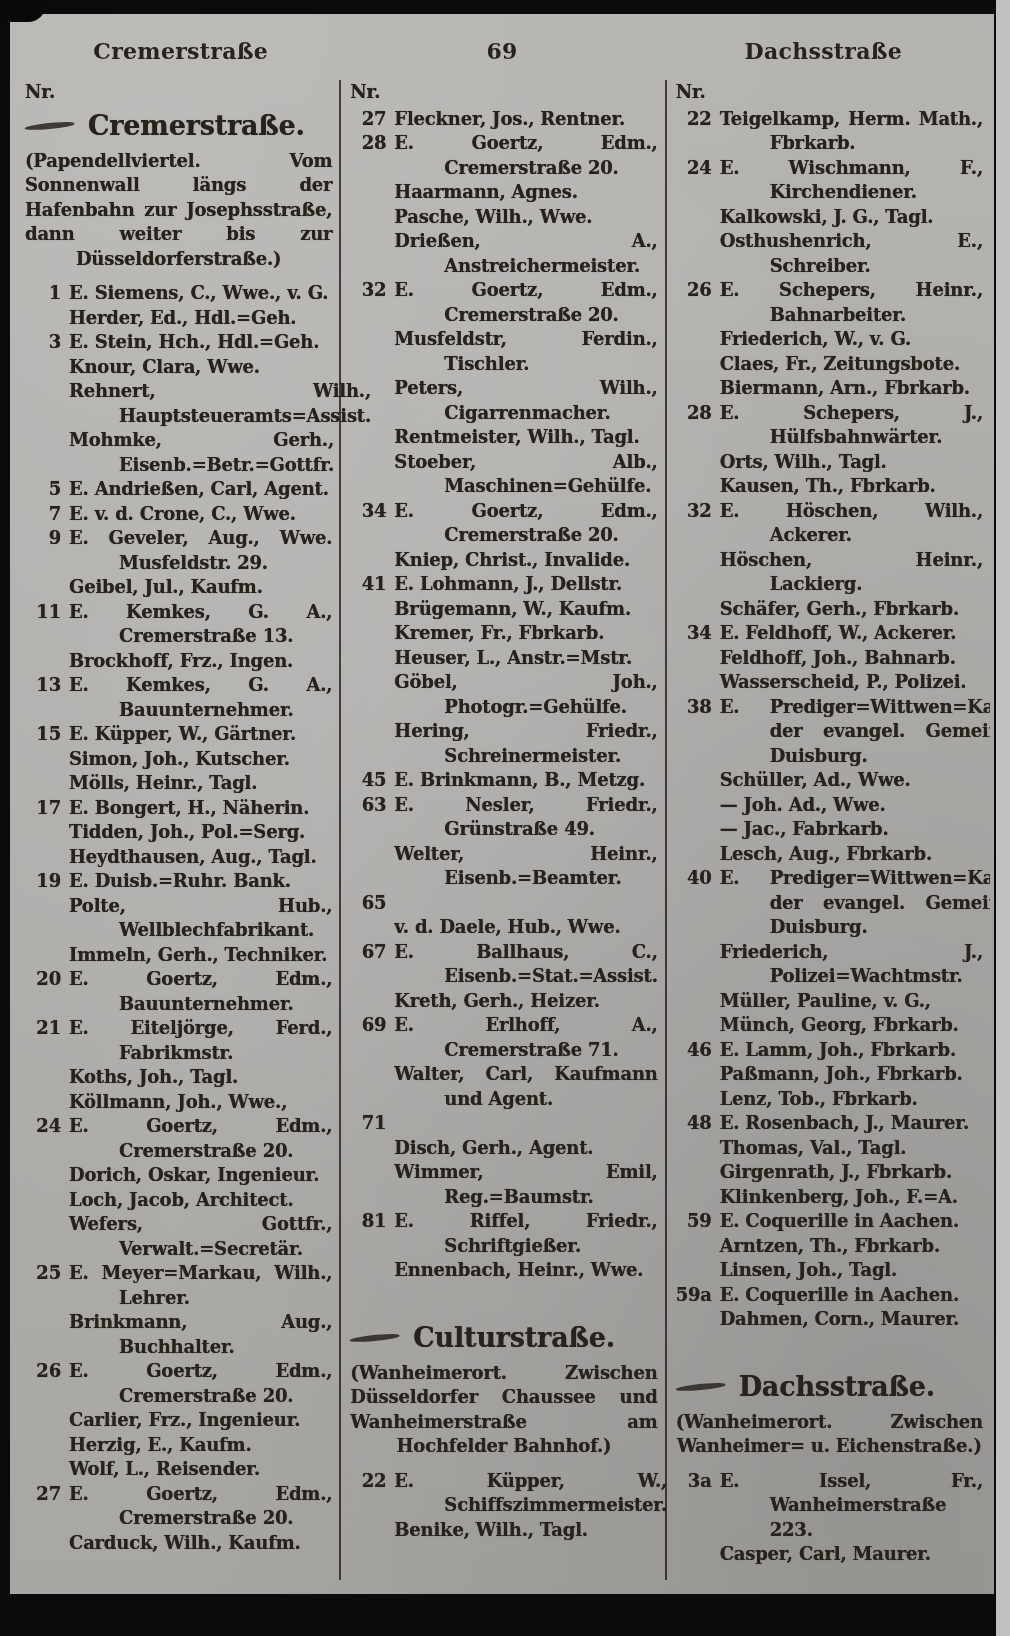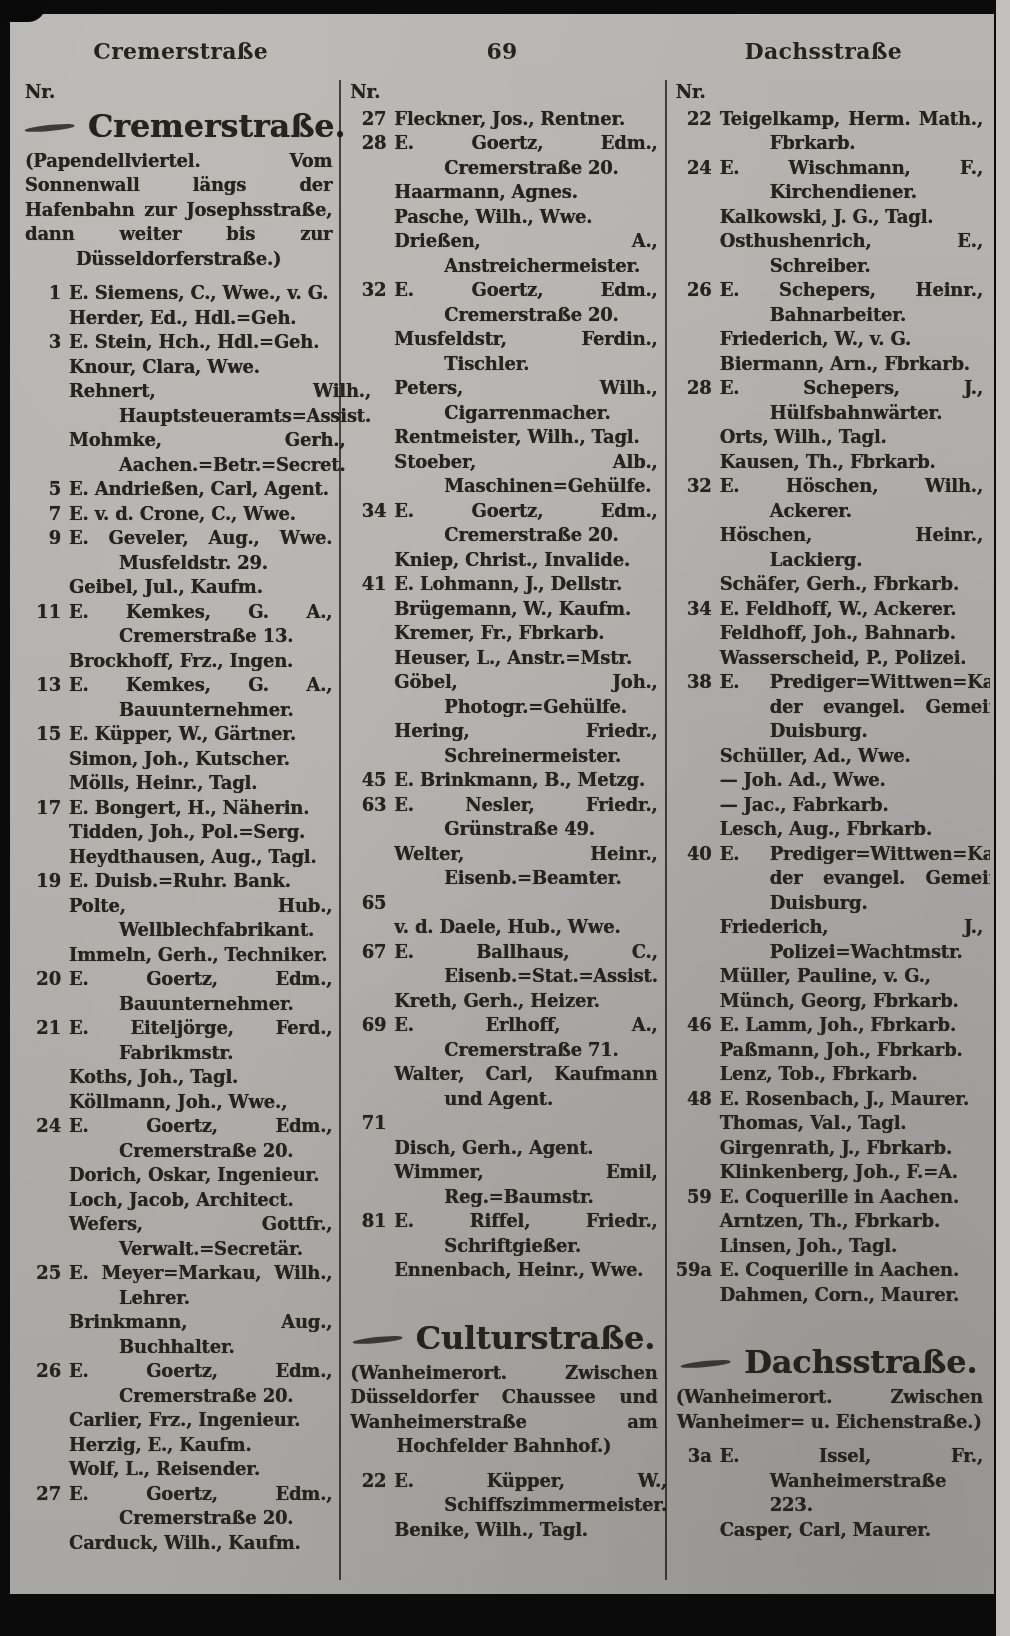--- a/index.html
+++ b/index.html
@@ -42,21 +42,21 @@
     padding:0 7px 0 9px;
     font-size:18px;line-height:24.5px;font-weight:bold;
     letter-spacing:-0.2px;
     text-shadow:0 0 0.7px rgba(32,27,22,0.75);
   }
   .column + .column{border-left:2px solid rgba(25,22,18,0.75);}
 
   .nr-label{margin:0 0 2px 0;}
 
   .street-heading{
-    text-align:center;font-size:32px;line-height:30px;
+    font-size:27px;line-height:30px;
     margin:6px 0 8px 0;white-space:nowrap;
   }
   .entry + .street-heading{margin-top:40px;}
   .dash{
     display:inline-block;width:50px;height:6px;margin-right:13px;
     background:#2c2823;border-radius:60% 40% 50% 50%;
     transform:rotate(-5deg) translateY(-6px);opacity:.88;
   }
 
   .district-note{
@@ -103,21 +103,21 @@
           <div class="entry">
             <span class="num"></span>
             <span class="txt">Knour, Clara, Wwe.</span>
           </div>
           <div class="entry">
             <span class="num"></span>
             <span class="txt">Rehnert, Wilh., Hauptsteueramts=Assist.</span>
           </div>
           <div class="entry">
             <span class="num"></span>
-            <span class="txt">Mohmke, Gerh., Aachen.=Betr.=Secret.</span>
+            <span class="txt">Mohmke, Gerh., Eisenb.=Betr.=Gottfr.</span>
           </div>
           <div class="entry">
             <span class="num">5</span>
             <span class="txt">E. Andrießen, Carl, Agent.</span>
           </div>
           <div class="entry">
             <span class="num">7</span>
             <span class="txt">E. v. d. Crone, C., Wwe.</span>
           </div>
           <div class="entry">
@@ -398,20 +398,24 @@
             <span class="num"></span>
             <span class="txt">Osthushenrich, E., Schreiber.</span>
           </div>
           <div class="entry">
             <span class="num">26</span>
             <span class="txt">E. Schepers, Heinr., Bahnarbeiter.</span>
           </div>
           <div class="entry">
             <span class="num"></span>
             <span class="txt">Friederich, W., v. G.</span>
+          </div>
+          <div class="entry">
+            <span class="num"></span>
+            <span class="txt">Claes, Fr., Zeitungsbote.</span>
           </div>
           <div class="entry">
             <span class="num"></span>
             <span class="txt">Biermann, Arn., Fbrkarb.</span>
           </div>
           <div class="entry">
             <span class="num">28</span>
             <span class="txt">E. Schepers, J., Hülfsbahnwärter.</span>
           </div>
           <div class="entry">

